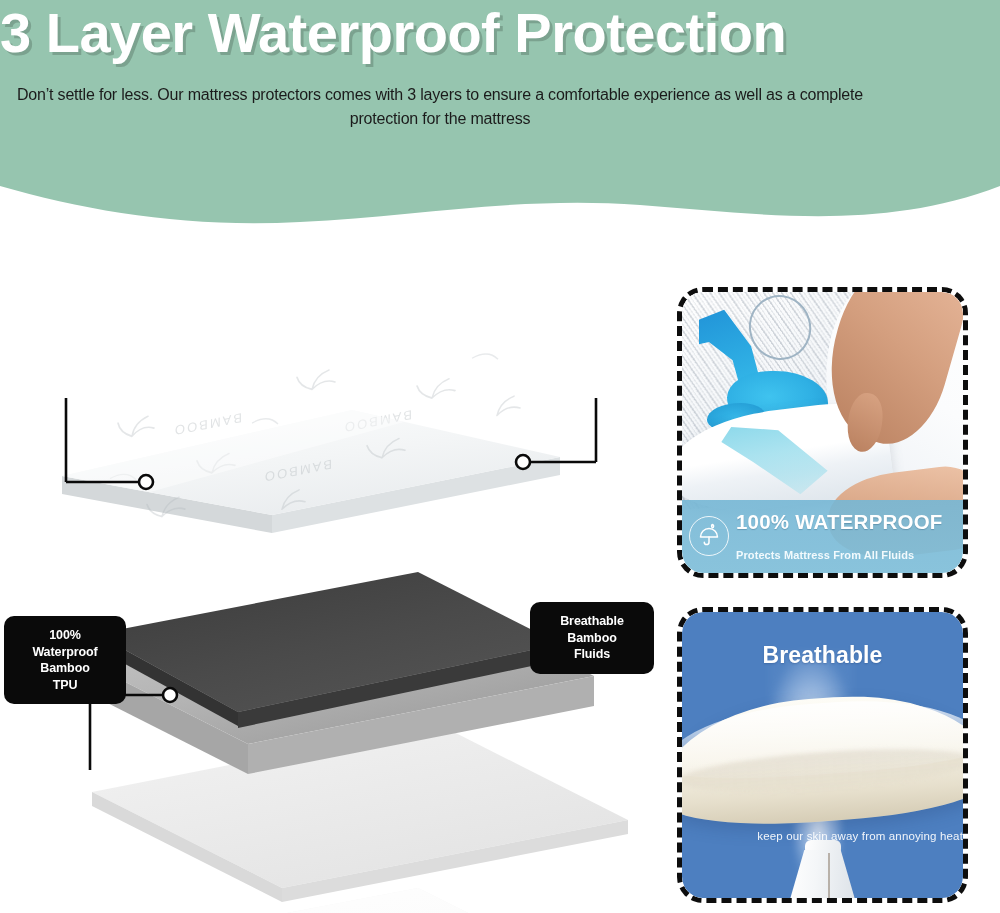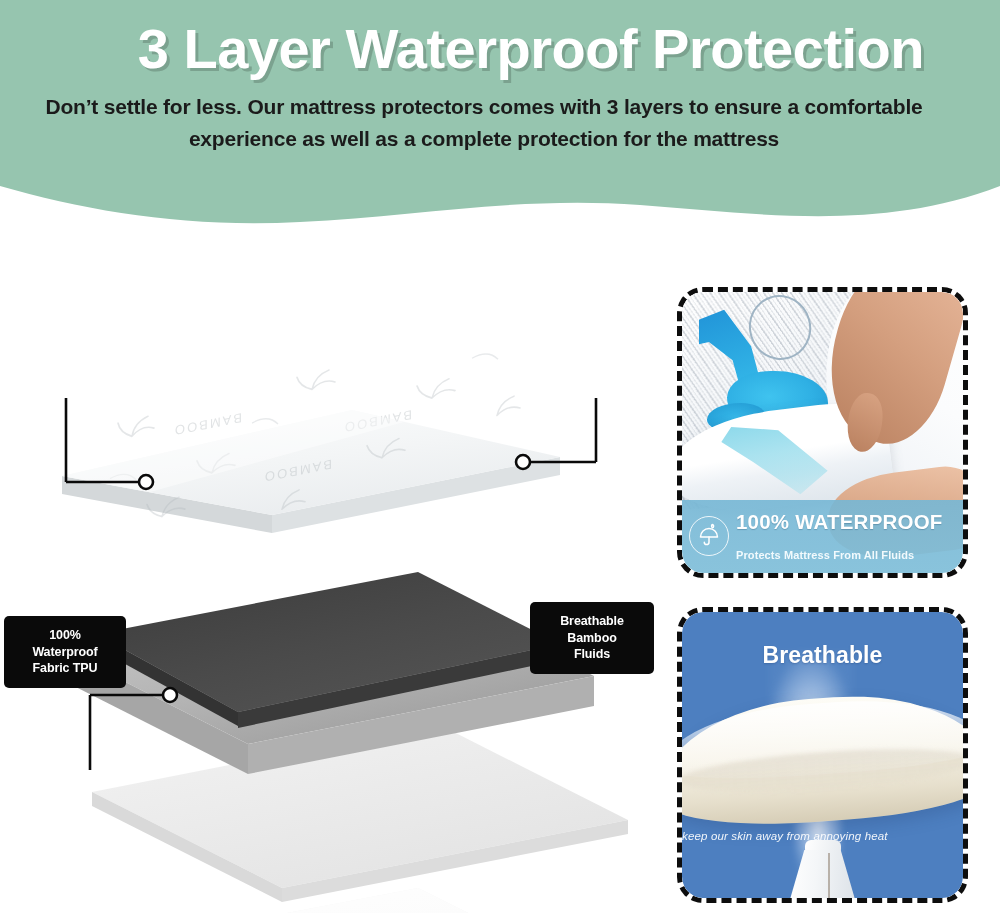--- a/index.html
+++ b/index.html
@@ -26,58 +26,58 @@
     width: 1000px;
     height: 235px;
   }
   .header-inner {
     position: absolute;
     top: 0; left: 0;
     width: 924px;
     height: 215px;
     display: flex;
     flex-direction: column;
-    align-items: flex-end;
-    padding-top: 18px;
+    align-items: flex-start;
+    padding-top: 2px;
     z-index: 2;
   }
   .headline {
     font-size: 56px;
     font-weight: bold;
     color: #ffffff;
     letter-spacing: -0.5px;
     line-height: 1.12;
     text-shadow: 3px 3px 0 rgba(90,120,105,0.45);
     white-space: nowrap;
   }
   .subhead {
-    margin-top: 10px;
-    font-size: 21px;
-    font-weight: 700;
+    margin-top: 18px;
+    font-size: 16px;
+    font-weight: 400;
     color: #1b1b1b;
     text-align: center;
     line-height: 1.52;
     max-width: 880px;
     letter-spacing: -0.2px;
   }
 
   
   .diagram {
     position: absolute;
     left: 0;
     top: 250px;
     width: 660px;
     height: 663px;
   }
   .diagram svg { display: block; }
 
   .callout {
     position: absolute;
     background: #0a0a0a;
-    border-radius: 5px;
+    border-radius: 10px;
     color: #ffffff;
     font-size: 12.5px;
     font-weight: bold;
     line-height: 1.32;
     text-align: center;
     padding: 11px 28px;
     z-index: 6;
     letter-spacing: -0.1px;
   }
   #callout-tpu   { left: 4px;   top: 366px; width: 122px; }
@@ -226,26 +226,25 @@
     border-radius: 50% 50% 46% 46% / 82% 82% 26% 26%;
   }
   .br-fabric::after {
     content:""; position:absolute; left:6%; top:44%; width:88%; height:30%;
     background: linear-gradient(180deg, rgba(190,180,158,0.30) 0%, rgba(210,202,182,0.05) 100%);
     border-radius: 50%;
     filter: blur(2px);
   }
   .br-caption {
     position: absolute; left: 0; right: 0; bottom: 56px;
-    text-align: left;
+    text-align: right;
     font-size: 11.5px; font-weight: 500;
     color: rgba(255,255,255,0.92);
     letter-spacing: 0.15px;
     z-index: 5;
-    font-style: italic;
   }
   .br-humidifier {
     position: absolute; left: 50%; bottom: -10px; transform: translateX(-50%);
     width: 70px; height: 58px;
     background: linear-gradient(95deg,#ffffff 0%,#f4f6f8 40%,#dbe1e7 100%);
     border-radius: 16px 16px 8px 8px;
     clip-path: polygon(24% 0%, 76% 0%, 100% 100%, 0% 100%);
     z-index: 5;
   }
   .br-humidifier::after {
@@ -395,21 +394,21 @@
     </g>
     <g>
       <circle cx="146" cy="232" r="7" fill="#ffffff" stroke="#0a0a0a" stroke-width="2.6"></circle>
       <circle cx="523" cy="212" r="7" fill="#ffffff" stroke="#0a0a0a" stroke-width="2.6"></circle>
       <circle cx="170" cy="445" r="7" fill="#ffffff" stroke="#0a0a0a" stroke-width="2.6"></circle>
     </g>
   </svg>
 
   <div class="callout" id="callout-tpu">
     <div>100% Waterproof</div>
-    <div>Fabric TPU</div>
+    <div>Bamboo TPU</div>
   </div>
 
   <div class="callout" id="callout-bamboo">
     <div>Breathable Bamboo</div>
     <div>Fluids</div>
   </div>
 
 </div>
 
 <div class="panel" id="panel-waterproof">

